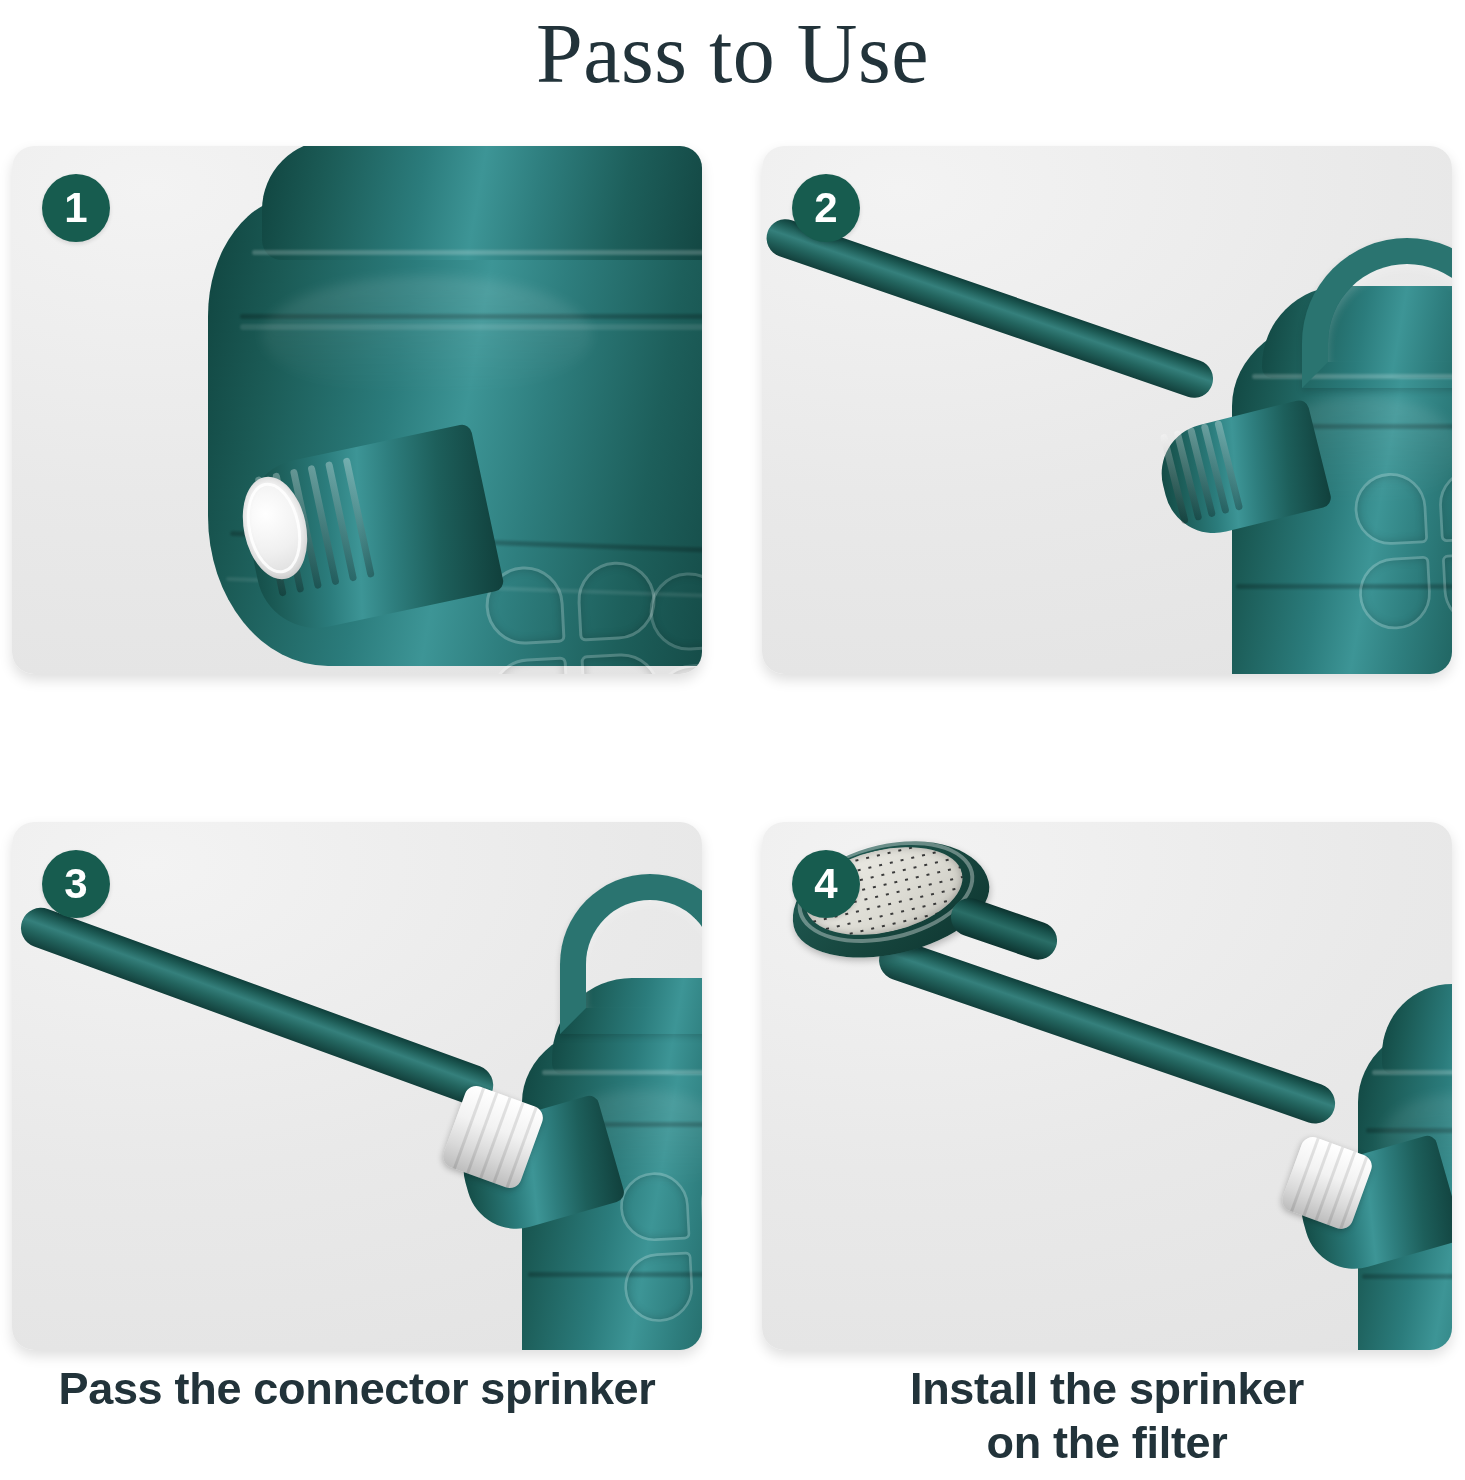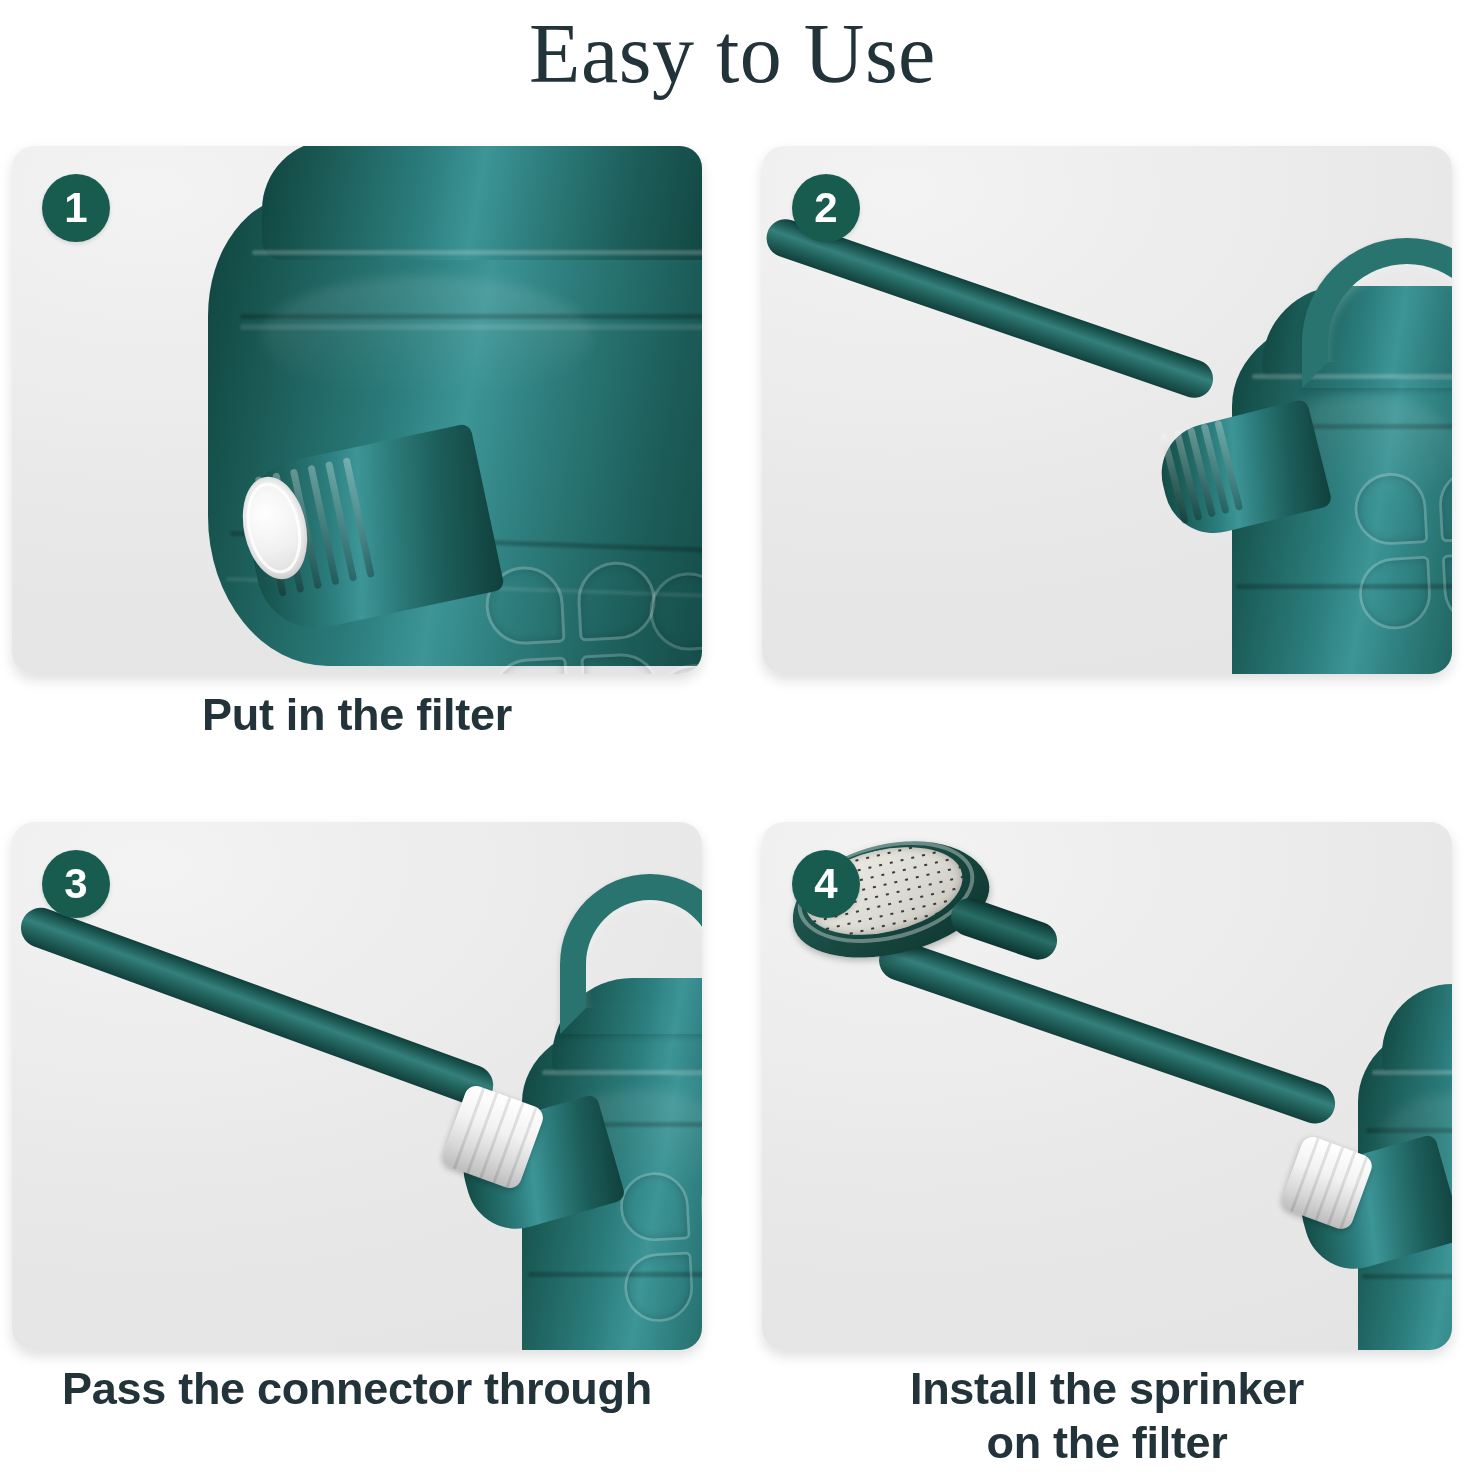--- a/index.html
+++ b/index.html
@@ -152,21 +152,21 @@
       radial-gradient(circle, #3a3a3a 1.2px, transparent 1.4px) 0 0 / 11px 10px,
       linear-gradient(150deg, #f0efe9 0%, #dcdbd3 60%, #c6c5bd 100%);
     box-shadow: inset 0 0 8px rgba(0,0,0,0.28);
   }
 </style>
 </head>
 <body>
 
 <div id="root">
 
-  <div class="page-title">Easy to Use</div>
+  <div class="page-title">Pass to Use</div>
 
   <div class="steps">
 
     <div class="step s1">
       <div class="photo">
 
         <div class="canbody" style="left:196px; top:50px; width:560px; height:470px; border-radius:90px 40px 60px 120px / 120px 40px 80px 150px;"></div>
         <div class="canbody" style="left:250px; top:-6px; width:470px; height:120px; border-radius:70px 60px 20px 20px;"></div>
         <div class="ridge" style="left:240px; top:104px; width:470px; height:5px; border-radius:4px;"></div>
         <div class="ridge dark" style="left:228px; top:168px; width:500px; height:5px; border-radius:4px;"></div>
@@ -196,23 +196,20 @@
           <i style="left:60px;"></i>
             <i style="left:78px;"></i>
             <i style="left:96px;"></i>
         </div>
 
         <div class="filter" style="left:232px; top:330px; width:62px; height:104px; transform:rotate(-12deg);"></div>
         <div style="position:absolute; left:236px; top:336px; width:52px; height:92px; border-radius:50%;
                     border:3px solid rgba(255,255,255,0.85); transform:rotate(-12deg);"></div>
       </div>
 
-      <div class="caption">
-        <span>Put in the filter</span>
-      </div>
     </div>
 
     <div class="step s2">
       <div class="photo">
 
         <div class="canbody" style="left:470px; top:170px; width:330px; height:360px; border-radius:110px 40px 0 0 / 90px 40px 0 0;"></div>
         <div class="canbody" style="left:500px; top:140px; width:300px; height:92px; border-radius:80px 40px 10px 10px;"></div>
         <div class="ridge" style="left:490px; top:228px; width:300px; height:5px; border-radius:4px;"></div>
         <div class="ridge dark" style="left:480px; top:278px; width:320px; height:5px; border-radius:4px;"></div>
         <div class="ridge dark" style="left:474px; top:438px; width:330px; height:5px; border-radius:4px;"></div>
@@ -276,21 +273,21 @@
         <div class="nut" style="left:440px; top:272px; width:82px; height:86px; transform: rotate(20deg);">
           <i style="left:14px;"></i>
             <i style="left:28px;"></i>
           <i style="left:42px;"></i>
             <i style="left:56px;"></i>
             <i style="left:70px;"></i>
         </div>
       </div>
 
       <div class="caption">
-        <span>Pass the connector through</span>
+        <span>Pass the connector sprinker</span>
       </div>
     </div>
 
     <div class="step s4">
       <div class="photo">
 
         <div class="canbody" style="left:596px; top:200px; width:230px; height:340px; border-radius:90px 30px 0 0 / 80px 30px 0 0;"></div>
         <div class="canbody" style="left:620px; top:162px; width:206px; height:90px; border-radius:70px 30px 10px 10px;"></div>
         <div class="ridge" style="left:610px; top:248px; width:216px; height:5px; border-radius:4px;"></div>
         <div class="ridge dark" style="left:604px; top:306px; width:222px; height:5px; border-radius:4px;"></div>

